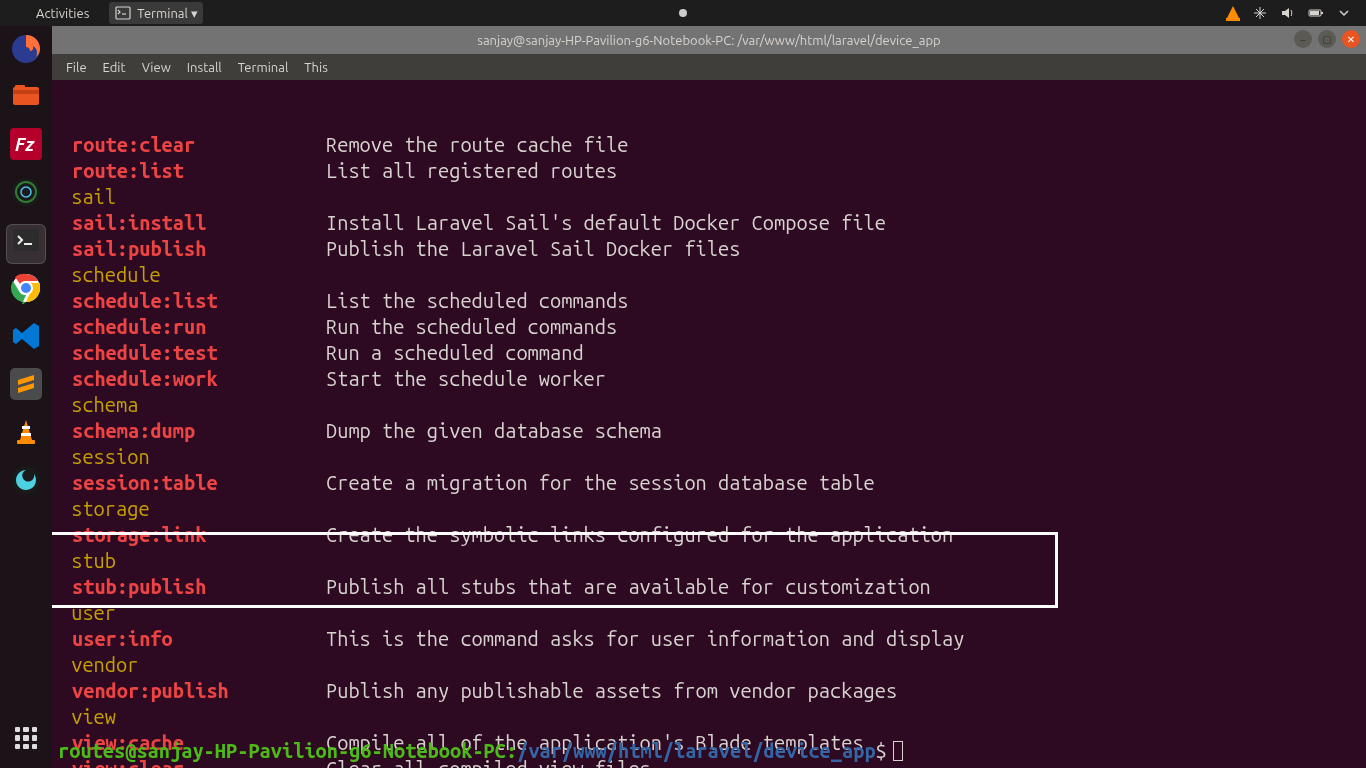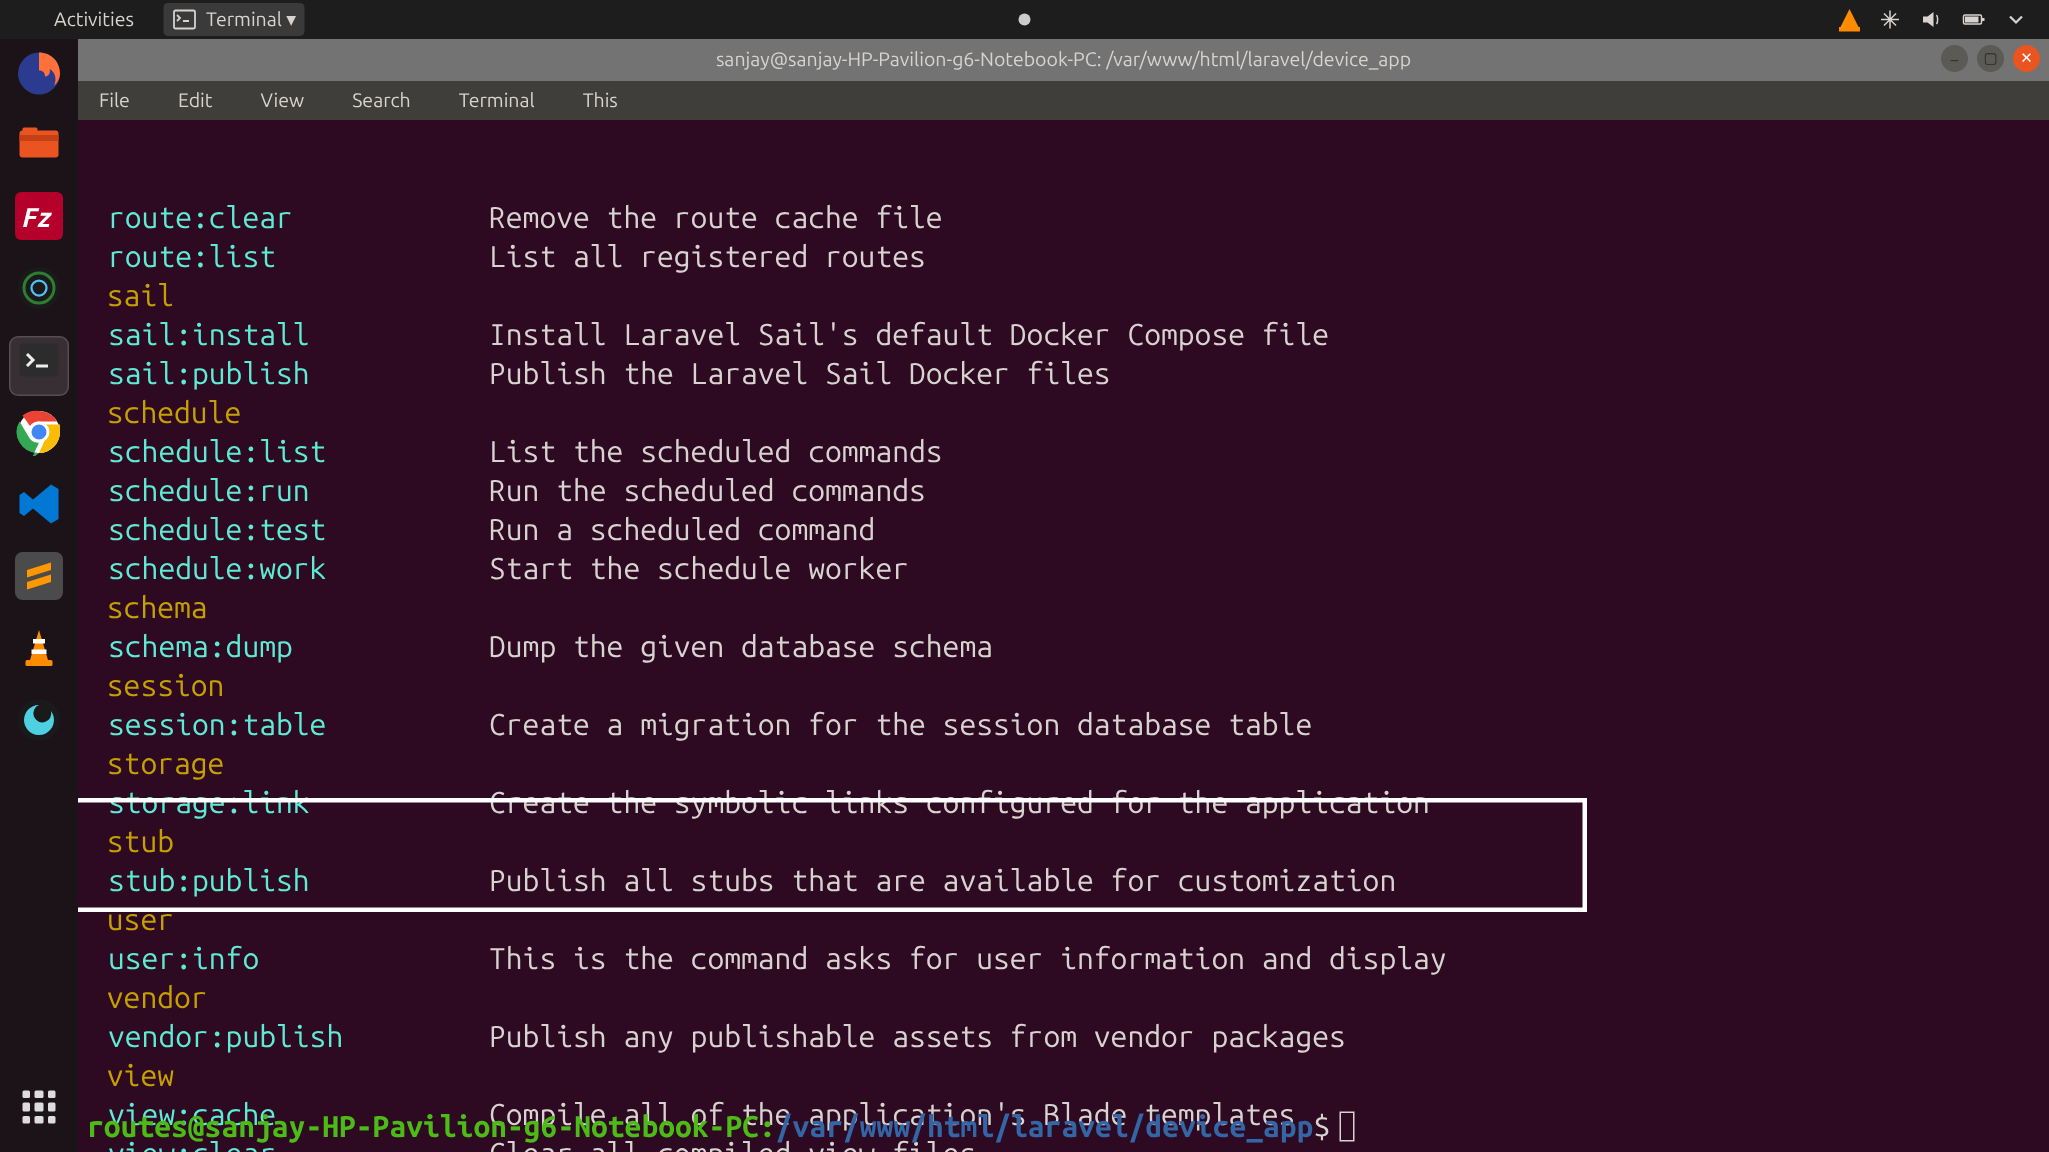--- a/index.html
+++ b/index.html
@@ -21,24 +21,24 @@
   .dock .app.active { background:rgba(255,255,255,0.12); box-shadow:inset 0 0 0 1px rgba(255,255,255,0.15);}
   .dock .apps-btn { margin-top:auto; margin-bottom:10px; width:40px; height:40px; display:flex; align-items:center; justify-content:center; }
   .apps-grid { width:22px; height:22px; display:grid; grid-template-columns:repeat(3,1fr); grid-template-rows:repeat(3,1fr); gap:3px;}
   .apps-grid span{background:#ddd;border-radius:1px;}
   
   .window { position:absolute; top:26px; left:52px; right:0; bottom:0; background:#2d0922; display:flex; flex-direction:column; }
   .titlebar { height:28px; background:#737373; display:flex; align-items:center; justify-content:center; color:#d7d3cf; font-size:13px; position:relative; }
   .win-controls { position:absolute; right:6px; top:4px; display:flex; gap:6px; }
   .win-btn { width:18px; height:18px; border-radius:50%; background:#5b5a55; display:flex; align-items:center; justify-content:center; font-size:10px; color:#2b2a27;}
   .win-btn.close{ background:#e95420; color:#fff;}
-  .menubar { height:26px; background:#3f3e3a; display:flex; align-items:center; gap:16px; padding:0 6px; color:#d7d3cf; font-size:13px; }
+  .menubar { height:26px; background:#3f3e3a; display:flex; align-items:center; gap:0; padding:0 6px; color:#d7d3cf; font-size:13px; }
   .menubar span{ padding:3px 8px; }
   .term-body { flex:1; background:#2d0922; color:#d7d3cf; font-family:"Ubuntu Mono","DejaVu Sans Mono",monospace; font-size:20px; line-height:26px; padding:0 6px; position:relative; overflow:hidden; white-space:pre; }
-  .cmd { color:#5eead4; }
+  .cmd { color:#ef4444;font-weight:bold; }
   .grp { color:#c4a000; }
   .desc{ color:#d7d3cf; }
   .line { display:flex; }
   .line .col1 { width:268px; flex:none; padding-left:14px;}
   .line.group .col1{ padding-left:2px;}
   .highlight-box { position:absolute; border:3px solid #fff; left:-18px; width:1024px; height:76px; top:452px; }
   .prompt-line { position:absolute; left:6px; bottom:4px; font-family:"Ubuntu Mono",monospace; font-size:20px; }
   .prompt-user{ color:#4cbb17; font-weight:bold;}
   .prompt-path{ color:#3465a4; font-weight:bold;}
   .prompt-dollar{ color:#d7d3cf;}
@@ -172,21 +172,21 @@
     <div class="win-controls">
       <span class="win-btn">–</span>
       <span class="win-btn">▢</span>
       <span class="win-btn close">✕</span>
     </div>
   </div>
   <div class="menubar">
     <span>File</span>
     <span>Edit</span>
     <span>View</span>
-    <span>Search</span>
+    <span>Install</span>
     <span>Terminal</span>
     <span>This</span>
   </div>
   <div class="term-body" id="term">
     <div class="line"><span class="col1 cmd">route:clear</span><span class="desc">Remove the route cache file</span></div><div class="line"><span class="col1 cmd">route:list</span><span class="desc">List all registered routes</span></div><div class="line group"><span class="col1 grp"> sail</span></div><div class="line"><span class="col1 cmd">sail:install</span><span class="desc">Install Laravel Sail's default Docker Compose file</span></div><div class="line"><span class="col1 cmd">sail:publish</span><span class="desc">Publish the Laravel Sail Docker files</span></div><div class="line group"><span class="col1 grp"> schedule</span></div><div class="line"><span class="col1 cmd">schedule:list</span><span class="desc">List the scheduled commands</span></div><div class="line"><span class="col1 cmd">schedule:run</span><span class="desc">Run the scheduled commands</span></div><div class="line"><span class="col1 cmd">schedule:test</span><span class="desc">Run a scheduled command</span></div><div class="line"><span class="col1 cmd">schedule:work</span><span class="desc">Start the schedule worker</span></div><div class="line group"><span class="col1 grp"> schema</span></div><div class="line"><span class="col1 cmd">schema:dump</span><span class="desc">Dump the given database schema</span></div><div class="line group"><span class="col1 grp"> session</span></div><div class="line"><span class="col1 cmd">session:table</span><span class="desc">Create a migration for the session database table</span></div><div class="line group"><span class="col1 grp"> storage</span></div><div class="line"><span class="col1 cmd">storage:link</span><span class="desc">Create the symbolic links configured for the application</span></div><div class="line group"><span class="col1 grp"> stub</span></div><div class="line"><span class="col1 cmd">stub:publish</span><span class="desc">Publish all stubs that are available for customization</span></div><div class="line group"><span class="col1 grp"> user</span></div><div class="line"><span class="col1 cmd">user:info</span><span class="desc">This is the command asks for user information and display</span></div><div class="line group"><span class="col1 grp"> vendor</span></div><div class="line"><span class="col1 cmd">vendor:publish</span><span class="desc">Publish any publishable assets from vendor packages</span></div><div class="line group"><span class="col1 grp"> view</span></div><div class="line"><span class="col1 cmd">view:cache</span><span class="desc">Compile all of the application's Blade templates</span></div><div class="line"><span class="col1 cmd">view:clear</span><span class="desc">Clear all compiled view files</span></div>
     
   <div class="highlight-box"></div><div class="prompt-line"><span class="prompt-user">routes@sanjay-HP-Pavilion-g6-Notebook-PC</span><span class="prompt-user">:</span><span class="prompt-path">/var/www/html/laravel/device_app</span><span class="prompt-dollar">$</span><span class="cursor"></span></div></div>
 </div>
 
 </body></html>

